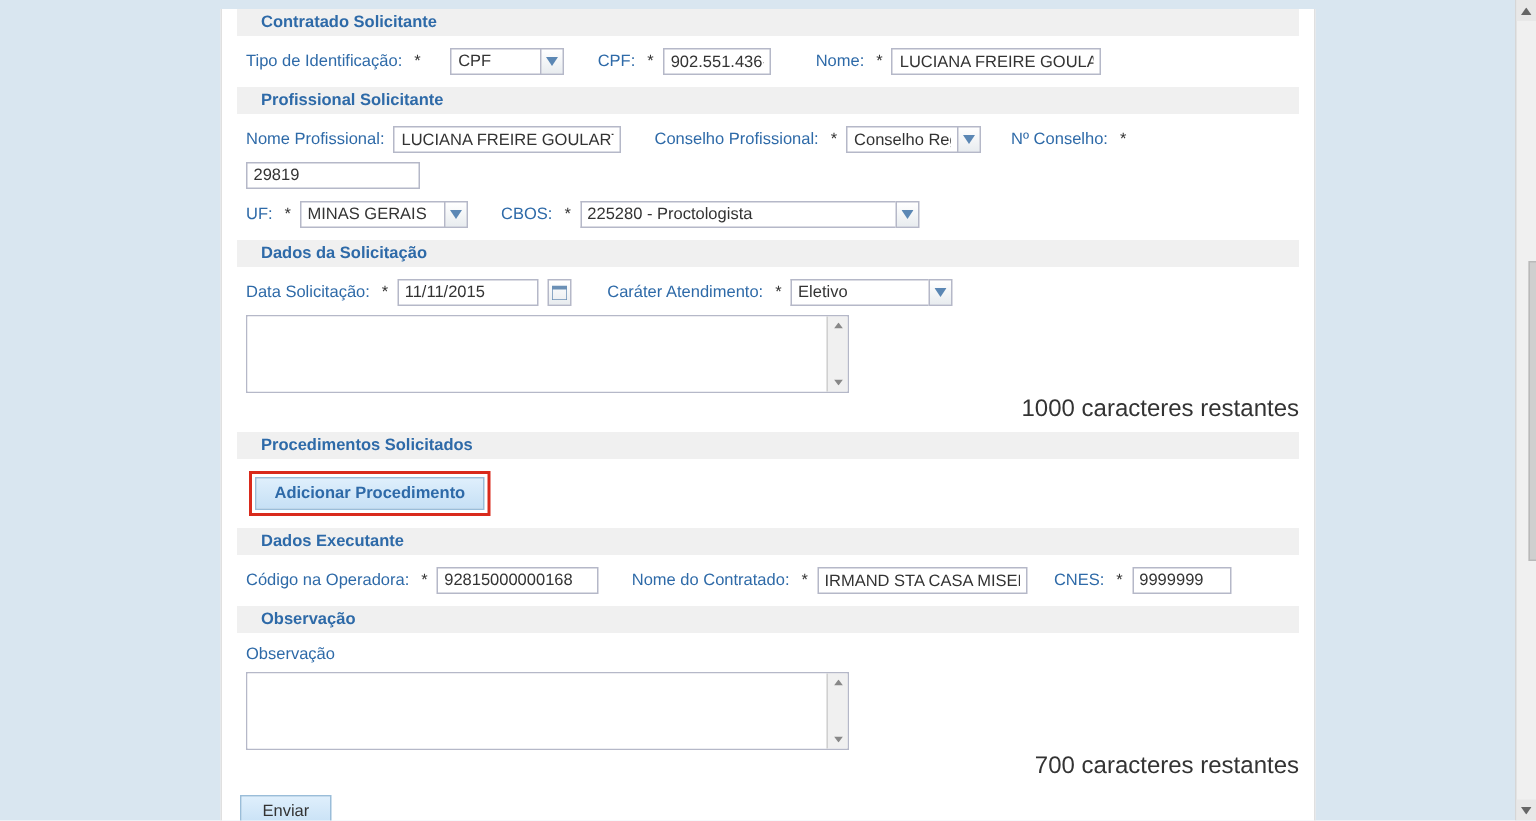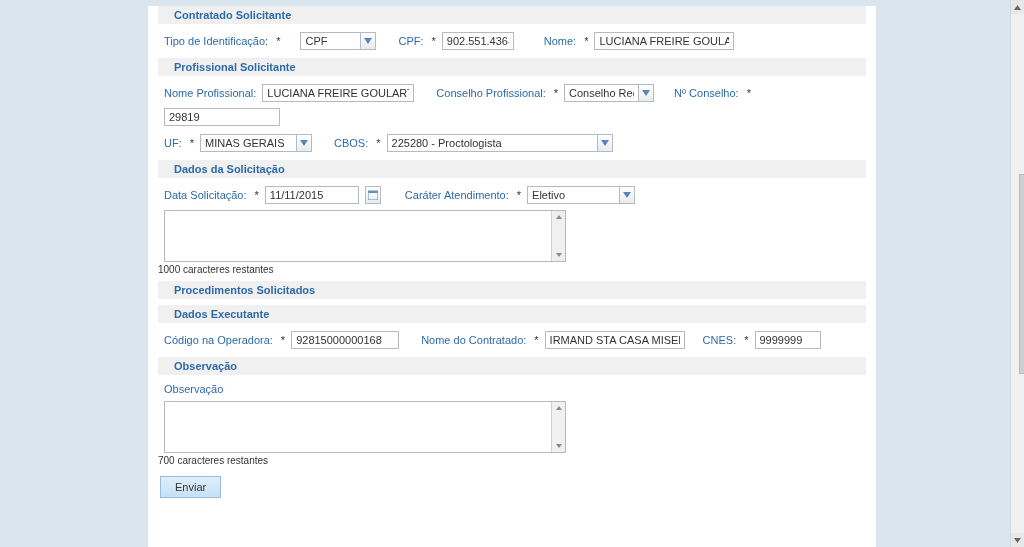--- a/index.html
+++ b/index.html
@@ -95,24 +95,26 @@
     flex-direction: column;
     justify-content: space-between;
     align-items: center;
   }
   .scroll-arrow {
     width: 12px; height: 12px;
     display:flex;align-items:center;justify-content:center;
     color:#666;
   }
   .counter {
-    font-size: 10px;
+    font-size: 16px;
     color: #333;
+    margin-left: 10px;
     margin-top: 2px;
     margin-bottom: 4px;
+    text-align: right;
   }
   .highlight-box {
     display: inline-block;
     border: 2px solid #d92a1c;
     padding: 2px;
     margin-left: 2px;
   }
   .add-btn {
     background: linear-gradient(#dfeffc,#c6e0f5);
     border: 1px solid #9abdd9;
@@ -267,20 +269,25 @@
           <svg width="6" height="4" viewBox="0 0 6 4">
             <path d="M0 0 L6 0 L3 4 Z" fill="#888"></path>
           </svg>
         </div>
     </div>
   </div>
   <div class="counter">1000 caracteres restantes</div>
 
   
   <div class="section-header">Procedimentos Solicitados</div>
+  <div class="row">
+    <div class="highlight-box">
+      <button class="add-btn">Adicionar Procedimento</button>
+    </div>
+  </div>
 
   
   <div class="section-header">Dados Executante</div>
   <div class="row">
     <span class="label">Código na Operadora:</span>
     <span class="req">*</span>
     <input type="text" style="width: 108px;" value="92815000000168">
     <span style="width:10px;"></span>
     <span class="label">Nome do Contratado:</span>
     <span class="req">*</span>

